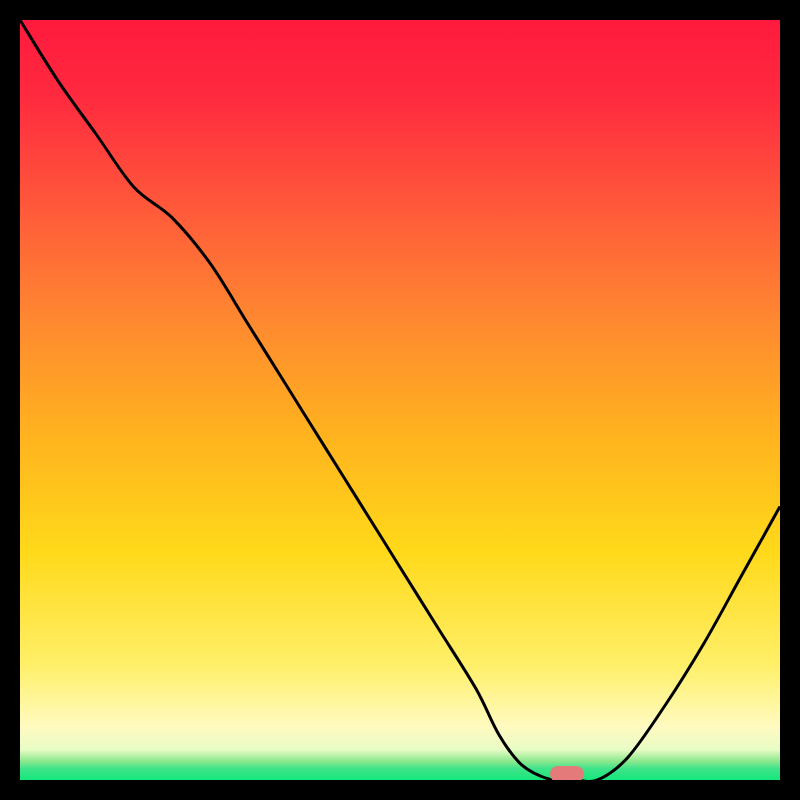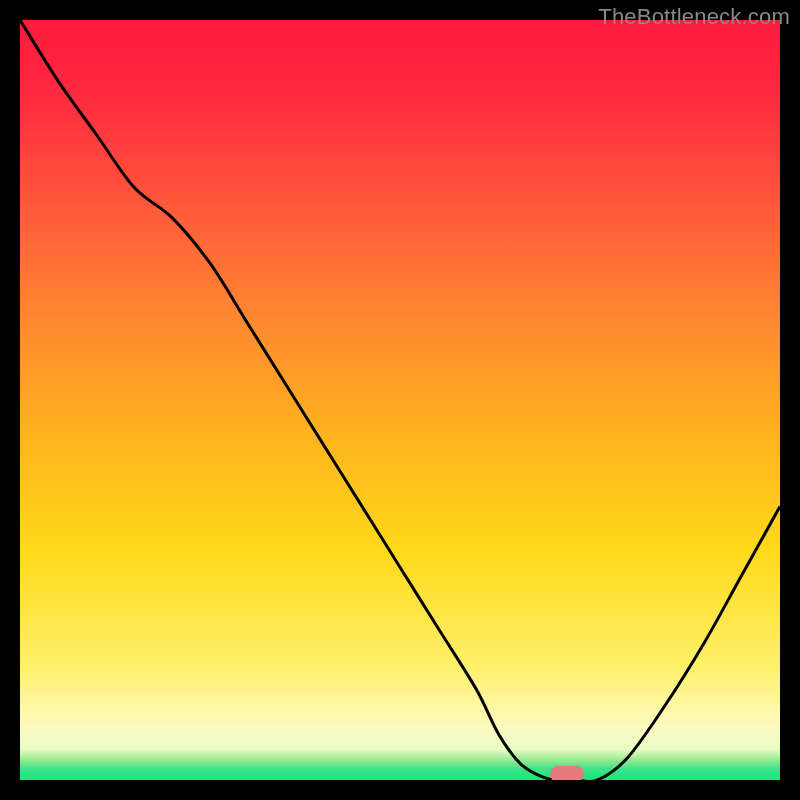--- a/index.html
+++ b/index.html
@@ -69,21 +69,20 @@
     position: absolute;
     inset: 0;
     z-index: 5;
   }
 </style>
 </head>
 <body>
 
 <div class="frame">
 
-  <div class="watermark">TheBottleneck.com</div>
 
   <div class="plot-area">
     <div class="gradient"></div>
 
     <svg class="curve" viewBox="0 0 760 760" preserveAspectRatio="none">
       <path id="curve-path" fill="none" stroke-width="3" stroke="#000000" d="M 0 0 C 6.3 10.1, 25.3 41.8, 38.0 60.8 C 50.7 79.8, 63.3 96.3, 76.0 114.0 C 88.7 131.7, 101.3 153.3, 114.0 167.2 C 126.7 181.1, 139.3 184.9, 152.0 197.6 C 164.7 210.3, 177.3 225.5, 190.0 243.2 C 202.7 260.9, 215.3 283.7, 228.0 304.0 C 240.7 324.3, 253.3 344.5, 266.0 364.8 C 278.7 385.1, 291.3 405.3, 304.0 425.6 C 316.7 445.9, 329.3 466.1, 342.0 486.4 C 354.7 506.7, 367.3 526.9, 380.0 547.2 C 392.7 567.5, 405.3 587.7, 418.0 608.0 C 430.7 628.3, 445.9 651.1, 456.0 668.8 C 466.1 686.5, 471.2 701.7, 478.8 714.4 C 486.4 727.1, 492.7 737.2, 501.6 744.8 C 510.5 752.4, 523.1 757.5, 532.0 760.0 C 540.9 762.5, 547.2 760.0, 554.8 760.0 C 562.4 760.0, 568.7 763.8, 577.6 760.0 C 586.5 756.2, 596.6 749.9, 608.0 737.2 C 619.4 724.5, 633.3 703.0, 646.0 684.0 C 658.7 665.0, 671.3 644.7, 684.0 623.2 C 696.7 601.7, 709.3 577.6, 722.0 554.8 C 734.7 532.0, 753.7 497.8, 760.0 486.4"></path>
     </svg>
 
     <div class="marker" id="marker" style="left: 547.2px; top: 754px; background: rgb(228, 122, 122);"></div>
   </div>

